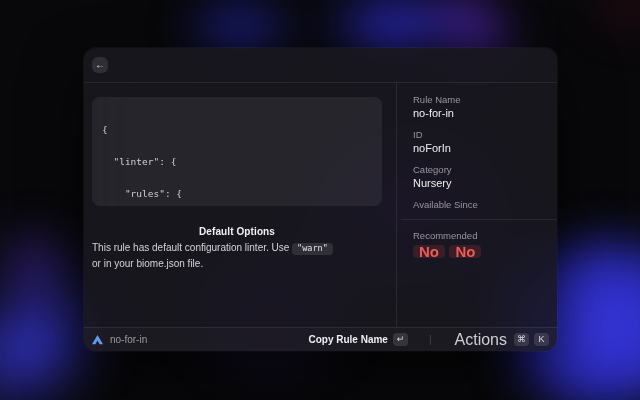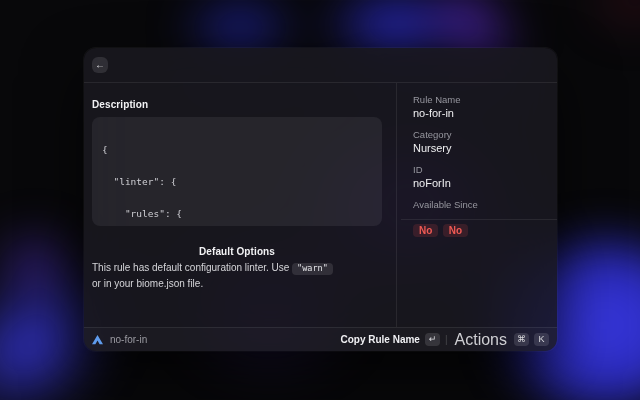--- a/index.html
+++ b/index.html
@@ -53,30 +53,30 @@
                  padding:0px 5px 1px; line-height:11px; vertical-align:baseline; }
 
   
   .sidebar { flex:1 1 auto; border-left:1px solid rgba(255,255,255,.08);
              padding:11px 10px 0 16px; overflow:hidden; }
   .field { margin-bottom:9px; }
   .field .lbl { font-size:9.5px; line-height:11px; color:#97979f; }
   .field .val { font-size:11px; line-height:13px; color:#efeff1; margin-top:2px; }
   .side-sep { border:none; border-top:1px solid rgba(255,255,255,.08); margin:7px -10px 0 -12px; }
   .flag-lbl { margin-top:10px; font-size:9.5px; line-height:11px; color:#97979f; }
-  .badge { display:inline-block; margin-top:4px; font-size:10px; font-weight:bold; line-height:11px;
+  .badge { display:inline-block; margin-top:4px; font-size:15px; font-weight:bold; line-height:11px;
            color:#f05a54; background:rgba(226,72,77,.16); border-radius:4px; padding:1px 6px; }
   .flag2 { margin-top:11px; }
 
   
   .w-footer { flex:0 0 24px; height:24px; border-top:1px solid rgba(255,255,255,.08);
               background:rgba(255,255,255,.02); display:flex; align-items:center; padding:0 8px; }
   .f-left { display:flex; align-items:center; gap:7px; }
   .f-title { font-size:10px; color:#9b9ba2; }
-  .f-right { margin-left:auto; display:flex; align-items:center; gap:2px; }
+  .f-right { margin-left:auto; display:flex; align-items:center; gap:18px; }
   .f-primary { font-size:10px; font-weight:bold; color:#f0f0f3; }
   .f-actions { font-size:16px; color:#cfcfd3; margin:0 2px; }
   .keychip { min-width:15px; height:13px; padding:0 3px; border-radius:4px; background:rgba(255,255,255,.12);
              color:#d9d9dd; font-size:9px; line-height:13px; text-align:center; }
   .f-div { color:#47474c; font-size:10px; margin:0 3px; }
   .f-group { display:flex; align-items:center; gap:5px; cursor:default; }
 </style>
 </head>
 <body>
 
@@ -98,21 +98,20 @@
 
     <div class="w-header">
       <div class="back-btn">
         <span>←</span>
       </div>
     </div>
 
     <div class="w-body">
 
       <div class="main">
-        <h2 class="h-desc">Description</h2>
 
         <div class="codeblock">
           <div><span>{</span></div>
           <div><span>  "linter": {</span></div>
           <div><span>    "rules": {</span></div>
           
           
           
           
           
@@ -122,31 +121,32 @@
         <h2 class="h-default">Default Options</h2>
         <div class="p-default"><span>This rule has default configuration linter. Use </span><span class="inline-code">"warn"</span><br><span>or </span><span> in your biome.json file.</span></div>
       </div>
 
       <div class="sidebar">
         <div class="field">
           <div class="lbl">Rule Name</div>
           <div class="val">no-for-in</div>
         </div>
         <div class="field">
+          <div class="lbl">ID</div>
+          <div class="val">noForIn</div>
+        </div>
+        <div class="field">
           <div class="lbl">Category</div>
           <div class="val">Nursery</div>
-        </div>
-        <div class="field">
-          <div class="lbl">ID</div>
-          <div class="val">noForIn</div>
         </div>
         <div class="field">
           <div class="lbl">Available Since</div>
         </div>
         <hr class="side-sep">
+        <div class="flag-lbl">Recommended</div>
         <span class="badge">No</span>
         <span class="badge">No</span>
       </div>
     </div>
 
     <div class="w-footer">
       <div class="f-left">
         <svg width="11" height="10" viewBox="0 0 11 10">
           <path d="M5.5 0 L11 9.2 H7.6 L5.5 5.6 L3.4 9.2 H0 Z" fill="#5f9ced"></path>
         </svg>

